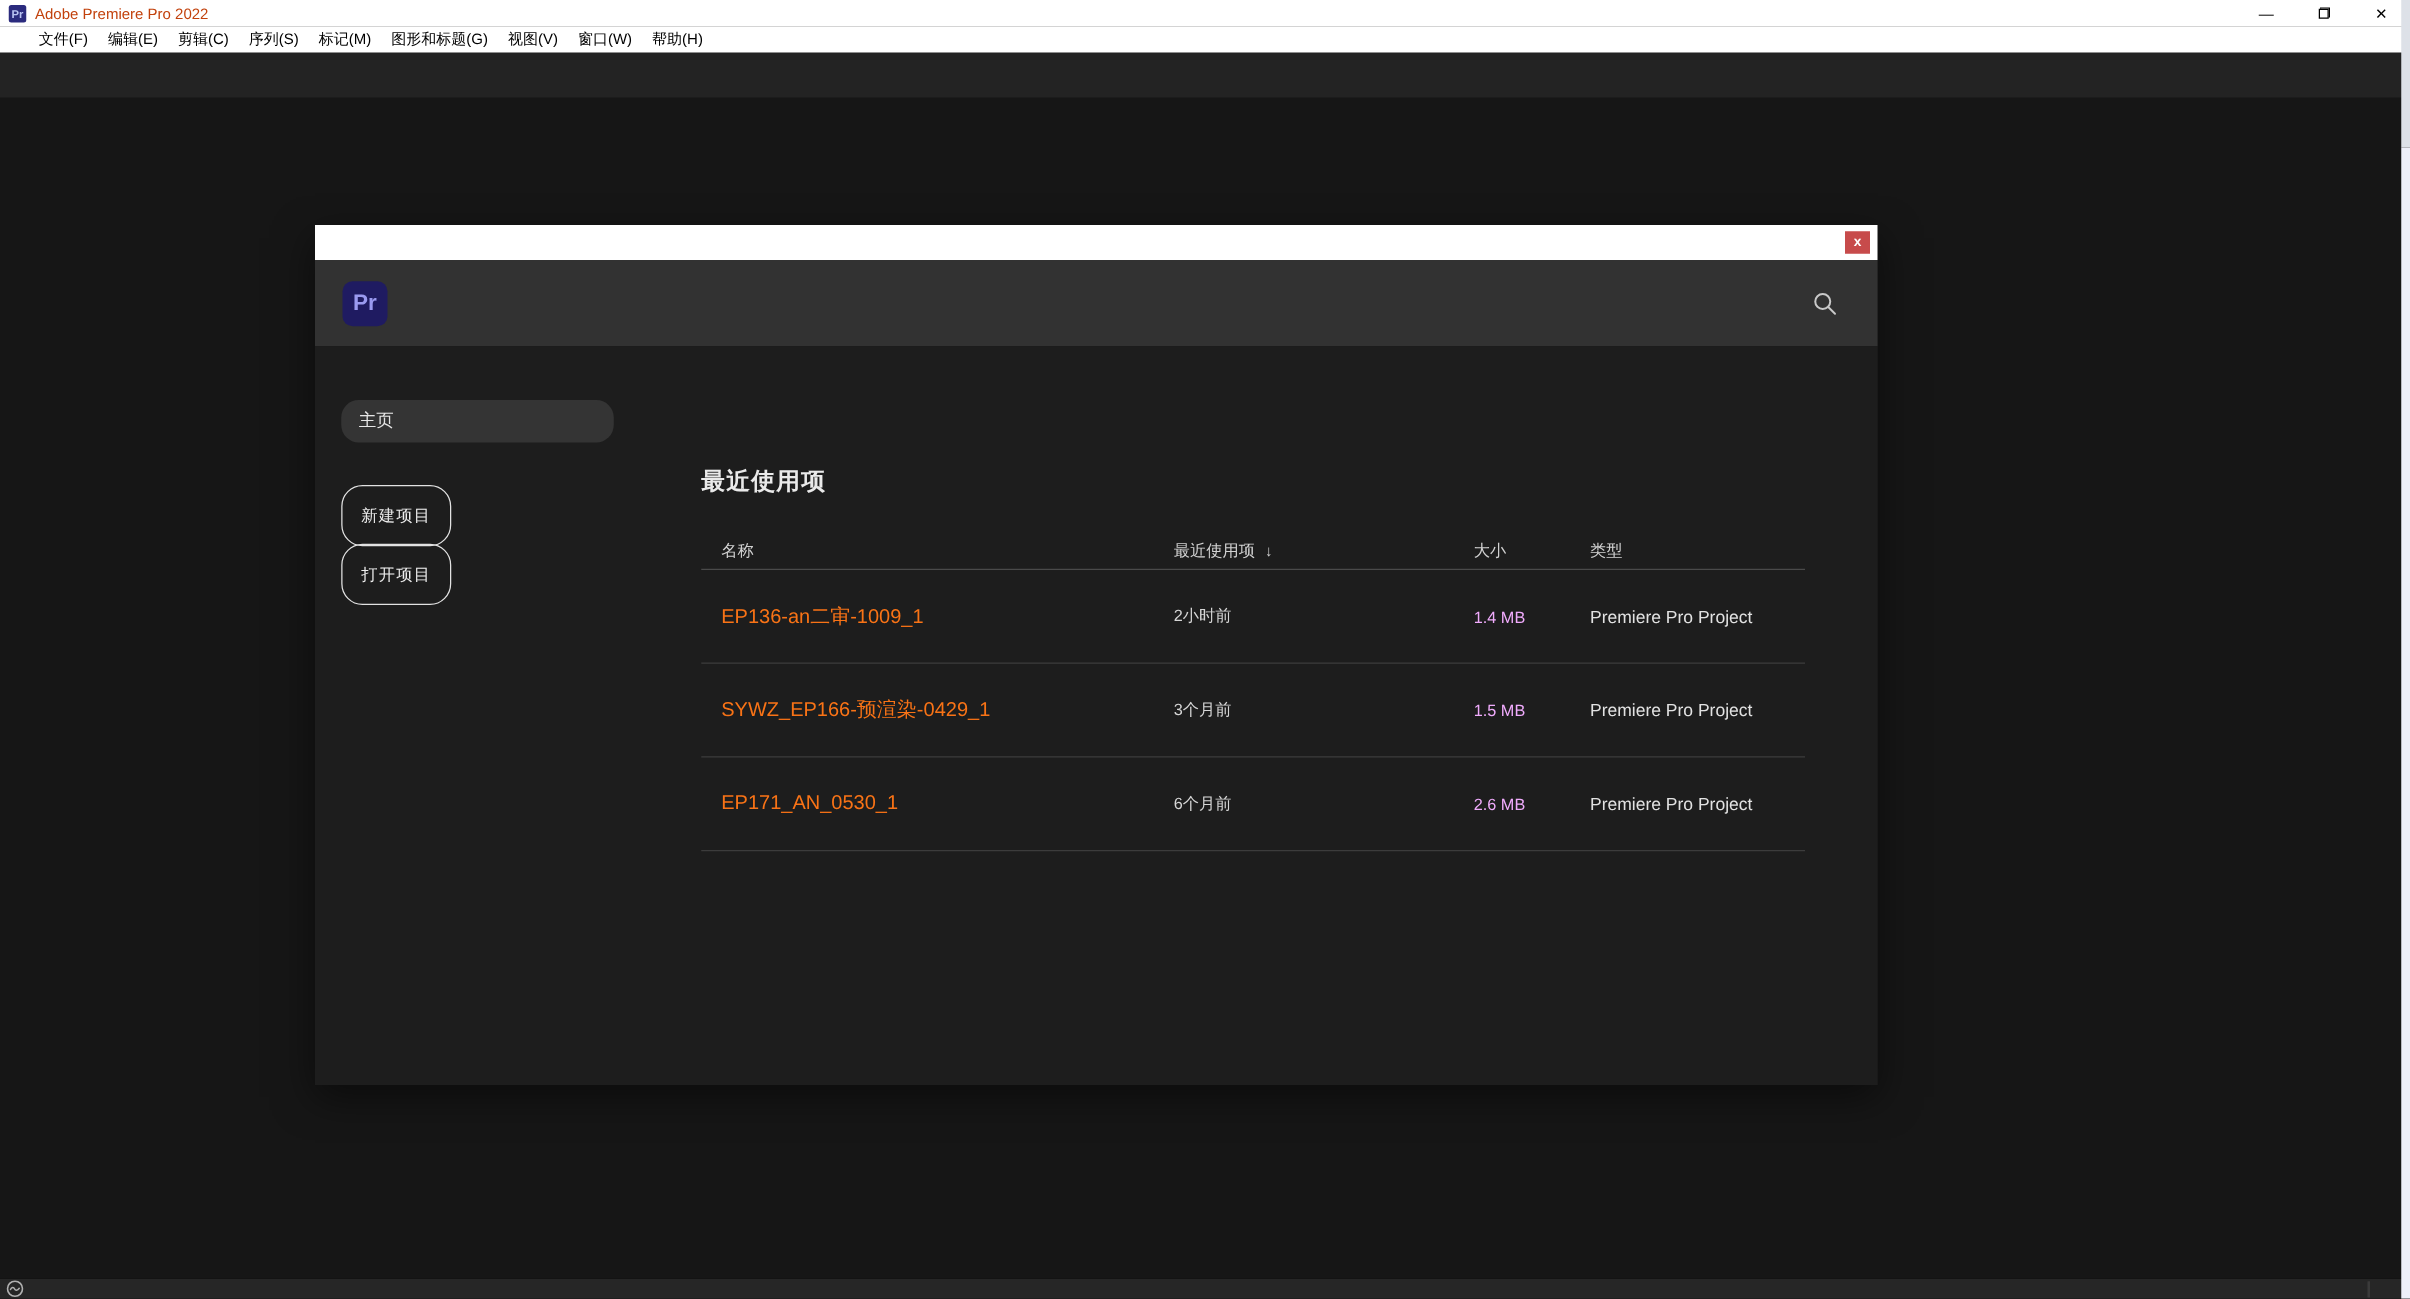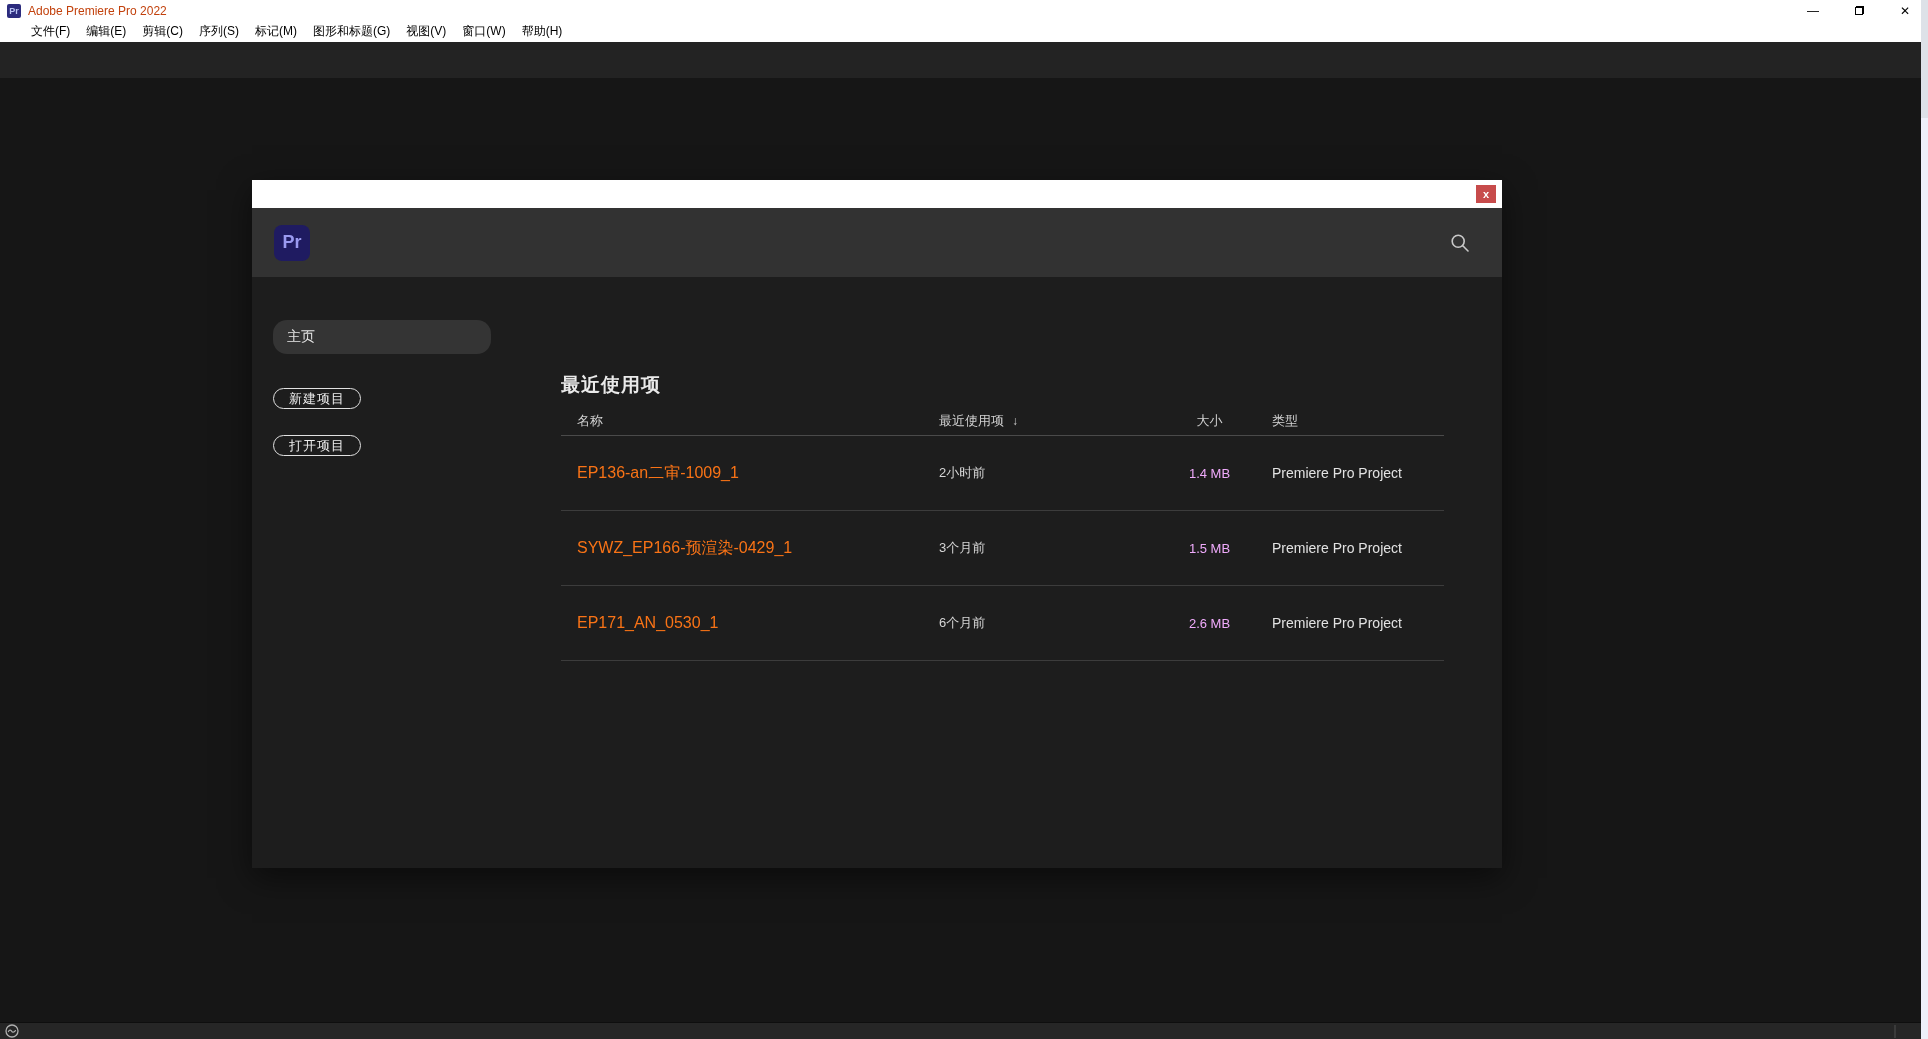--- a/index.html
+++ b/index.html
@@ -36,37 +36,37 @@
   .dialog { position:absolute; left:252px; top:180px; width:1250px; height:688px; box-shadow:0 10px 30px rgba(0,0,0,0.5); z-index:3; }
   .dialog-strip { height:28px; background:#ffffff; position:relative; }
   .dialog-close { position:absolute; top:5px; right:6px; width:20px; height:18px; background:#c74b4b; color:#ffffff; font-size:11px; font-weight:bold; display:flex; align-items:center; justify-content:center; line-height:1; }
   .dialog-header { height:69px; background:#323232; display:flex; align-items:center; }
   .pr-logo { width:36px; height:36px; margin-left:22px; background:#1f1b61; border-radius:8px; display:flex; align-items:center; justify-content:center; color:#9a9af0; font-size:18px; font-weight:bold; }
   .search-btn { margin-left:auto; margin-right:30px; width:24px; height:24px; display:flex; align-items:center; justify-content:center; }
   .dialog-body { position:relative; height:591px; background:#1d1d1d; }
 
   
   .nav-home { position:absolute; left:21px; top:43px; width:218px; height:34px; background:#343434; border-radius:14px; color:#e6e6e6; font-size:14px; display:flex; align-items:center; padding-left:14px; }
-  .pill-btn { position:absolute; left:21px; width:88px; height:21px; border:1.5px solid #e2e2e2; border-radius:17px; background:transparent; color:#eeeeee; font-size:13px; display:flex; align-items:center; justify-content:center; letter-spacing:1px; }
+  .pill-btn { position:absolute; left:21px; width:88px; height:49px; border:1.5px solid #e2e2e2; border-radius:17px; background:transparent; color:#eeeeee; font-size:13px; display:flex; align-items:center; justify-content:center; letter-spacing:1px; }
   .pill-new { top:111px; }
   .pill-open { top:158px; }
 
   
   .main { position:absolute; left:309px; top:0; width:883px; }
   .recent-title { margin-top:95px; color:#eaeaea; font-size:19px; font-weight:bold; letter-spacing:1px; }
   .filter-bar { margin-top:28px; display:flex; justify-content:flex-end; align-items:flex-end; }
   .filter-label { color:#bdbdbd; font-size:13px; margin-right:12px; padding-bottom:4px; }
   .filter-input { width:190px; background:transparent; border:none; border-bottom:1px solid #5a5a5a; color:#dddddd; font-size:13px; padding:3px 2px; outline:none; font-family:"Liberation Sans", sans-serif; }
   .filter-input::placeholder { color:#6a6a6a; }
 
-  .table { margin-top:8px; }
+  .table { margin-top:28px; }
   .trow { display:grid; grid-template-columns:378px 240px 61px auto; align-items:center; }
   .thead { height:30px; border-bottom:1px solid #4a4a4a; color:#d2d2d2; font-size:13px; }
   .cell-name { padding-left:16px; }
-  .cell-size { text-align:center; }
+  .cell-size { text-align:left; }
   .cell-type { padding-left:32px; }
   .sort-arrow { font-size:12px; color:#cfcfcf; margin-left:8px; }
   .drow { height:75px; border-bottom:1px solid #3c3c3c; color:#dcdcdc; cursor:default; }
   .drow .cell-name { font-size:16px; color:#f97316; }
   .drow .cell-time { font-size:13px; color:#d6d6d6; }
   .drow .cell-size { font-size:13px; color:#f0abfc; }
   .drow .cell-type { font-size:14px; color:#e2e2e2; }
 </style>
 </head>
 <body>

